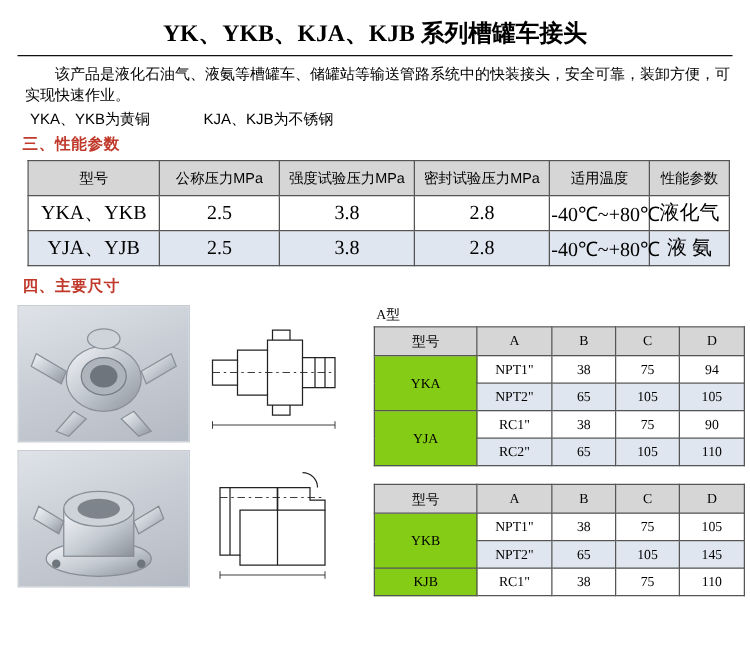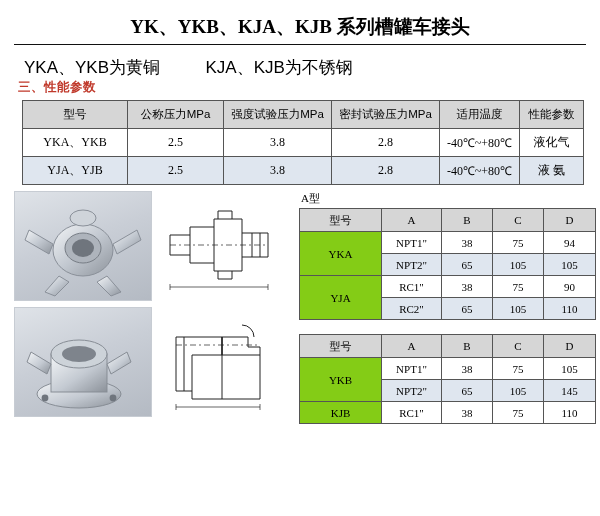--- a/index.html
+++ b/index.html
@@ -46,23 +46,23 @@
     letter-spacing: 0.5px;
   }
   .para {
     font-size: 12px;
     line-height: 17px;
     margin: 0 0 0 6px;
     text-indent: 24px;
     font-family: "Liberation Sans", sans-serif;
   }
   .para2 {
-    font-size: 17px;
+    font-size: 12px;
     line-height: 17px;
-    margin: 14px 0 2px 10px;
+    margin: 2px 0 2px 10px;
     font-family: "Liberation Sans", sans-serif;
   }
   .spacer-mat {
     display: inline-block;
     width: 36px;
   }
 
   
   table.perf {
     border-collapse: collapse;
@@ -70,21 +70,21 @@
     margin: 4px 0 0 8px;
     font-size: 11.5px;
     table-layout: fixed;
   }
   table.perf th, table.perf td {
     border: 1px solid #555;
     text-align: center;
     height: 25px;
     font-weight: normal;
     font-family: "Liberation Serif", serif;
-    font-size: 12px;
+    font-size: 16px;
   }
   table.perf thead th {
     background: #d6d6d6;
     font-size: 11.5px;
     font-family: "Liberation Sans", sans-serif;
   }
   table.perf tbody tr:nth-child(odd) td {
     background: #ffffff;
   }
   table.perf tbody tr:nth-child(even) td {
@@ -163,20 +163,21 @@
   svg { display: block; }
 </style>
 </head>
 <body>
 
 <div class="page">
 
   <div class="title">YK、YKB、KJA、KJB 系列槽罐车接头</div>
   <div class="hr-line"></div>
 
+  <div class="para">该产品是液化石油气、液氨等槽罐车、储罐站等输送管路系统中的快装接头，安全可靠，装卸方便，可实现快速作业。</div>
 
   <div class="para2">
     <span>YKA、YKB为黄铜</span>
     <span class="spacer-mat"></span>
     <span>KJA、KJB为不锈钢</span>
   </div>
 
   <div class="section-head">三、性能参数</div>
 
   <table class="perf">
@@ -211,20 +212,21 @@
         <td>YJA、YJB</td>
         <td>2.5</td>
         <td>3.8</td>
         <td>2.8</td>
         <td>-40℃~+80℃</td>
         <td>液 氨</td>
       </tr>
     </tbody>
   </table>
 
+  <div class="section-head sec4">四、主要尺寸</div>
 
   <div class="dims">
 
     <div class="dim-col-left">
 
       <div class="img-row">
         <div class="photo">
           <svg width="136" height="108" viewBox="0 0 136 108">
             <defs>
               <linearGradient id="mg1" x1="0" y1="0" x2="1" y2="1">

